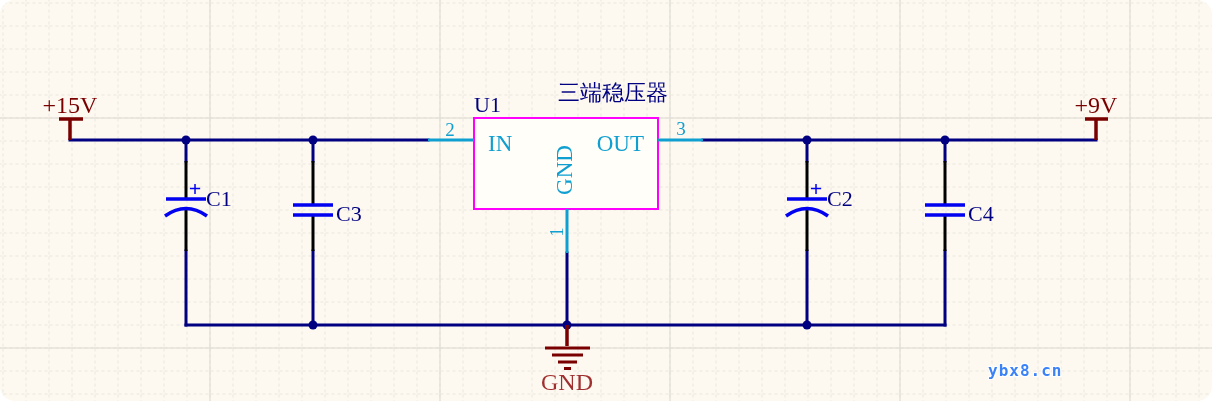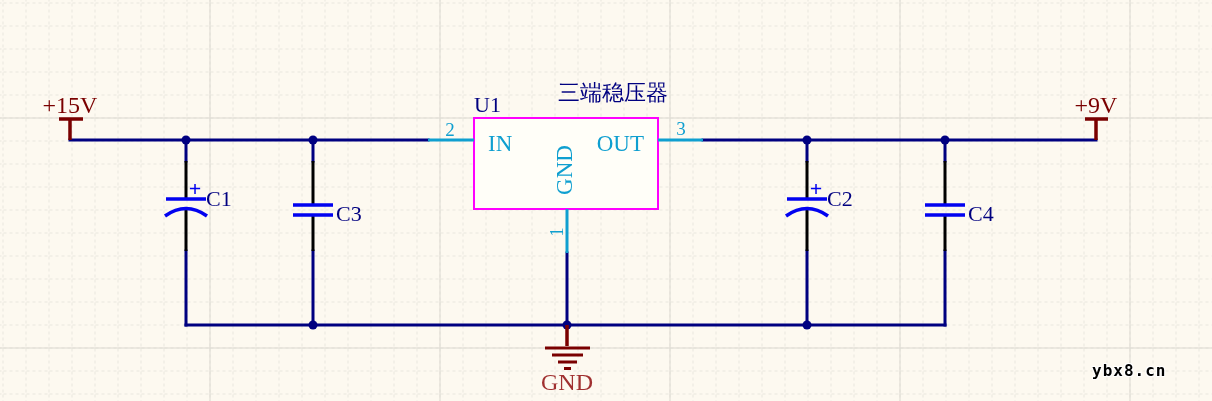--- a/index.html
+++ b/index.html
@@ -2,41 +2,42 @@
 <html><head>
 <meta charset="utf-8">
 <style>
   html,body{margin:0;padding:0;background:#ffffff;}
   #canvas{
     position:relative;
     width:1212px;height:401px;
     background:#FDF9F0;
     overflow:hidden;
     font-family:"Liberation Serif","DejaVu Serif",serif;
+    border-radius:15px;
   }
   #canvas svg{position:absolute;left:0;top:0;}
   
   .wire{stroke:#000080;stroke-width:3;fill:none;stroke-linecap:square;}
   .cappin{stroke:#000000;stroke-width:3;fill:none;stroke-linecap:butt;}
   .plate{stroke:#0202F0;stroke-width:3.5;fill:none;stroke-linecap:butt;}
   .pinstub{stroke:#0F9FD0;stroke-width:3;fill:none;stroke-linecap:butt;}
   .pwr{stroke:#7A0000;stroke-width:3.5;fill:none;stroke-linecap:butt;}
   .gndbar{stroke:#7A0000;stroke-width:3;fill:none;stroke-linecap:butt;}
   .dot{fill:#000080;stroke:none;}
   
   .t{font-family:"Liberation Serif","DejaVu Serif",serif;}
   .navy-t{fill:#000080;}
   .cyan-t{fill:#0F9FD0;}
   .red-t{fill:#7A0000;}
   .gnd-t{fill:#A03030;}
   .plus-t{fill:#0202F0;font-weight:bold;}
   .watermark{
-    position:absolute;left:1092px;top:361px;
+    position:absolute;left:988px;top:361px;
     font-family:"DejaVu Sans Mono","Liberation Mono",monospace;
-    font-weight:bold;font-size:16px;color:#000000;letter-spacing:1px;
+    font-weight:bold;font-size:16px;color:#3b82f6;letter-spacing:1px;
     text-shadow:-1px -1px 0 #fff,1px -1px 0 #fff,-1px 1px 0 #fff,1px 1px 0 #fff;
   }
 </style>
 </head>
 <body>
 
 <div id="canvas">
 
   <svg width="1212" height="401">
     <defs>

